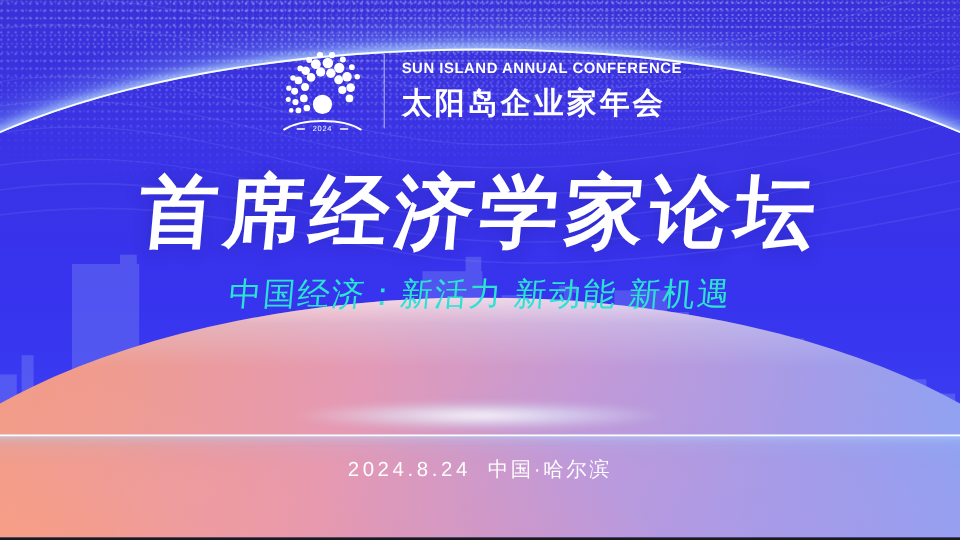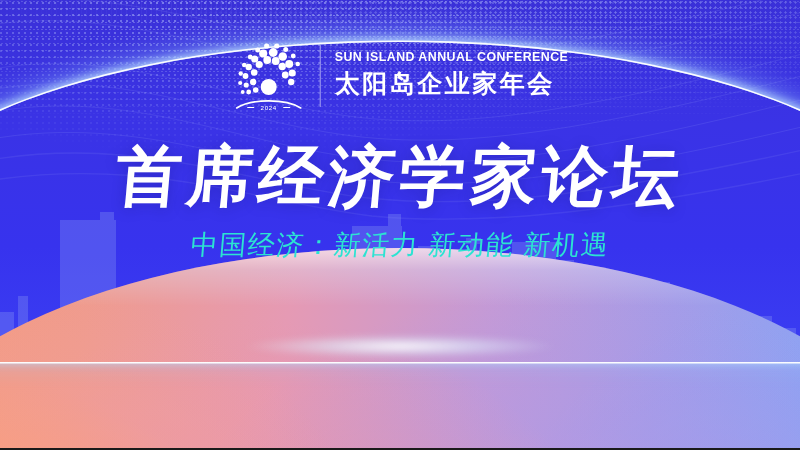--- a/index.html
+++ b/index.html
@@ -162,21 +162,20 @@
     white-space: nowrap;
   }
   .cn-brand {
     color: #ffffff;
     font-size: 25px;
     font-weight: 700;
     letter-spacing: 2.5px;
     line-height: 32px;
     margin-top: 3px;
     white-space: nowrap;
-    font-family: Liberation Mono, monospace;
   }
 
   
   .main-title {
     position: absolute;
     top: 137px;
     left: 0;
     width: 100%;
     text-align: center;
     color: #ffffff;
@@ -355,14 +354,17 @@
     <div class="logo-text-col">
       <div class="en-line">SUN ISLAND ANNUAL CONFERENCE</div>
       <div class="cn-brand">太阳岛企业家年会</div>
     </div>
   </div>
 
   <div class="main-title">首席经济学家论坛</div>
 
   <div class="subtitle">中国经济：新活力 新动能 新机遇</div>
 
+  <div class="footer-info">
+    <span class="date-part">2024.8.24</span><span class="sep-gap"></span><span>中国·哈尔滨</span>
+  </div>
 
 </div>
 
 </body></html>

